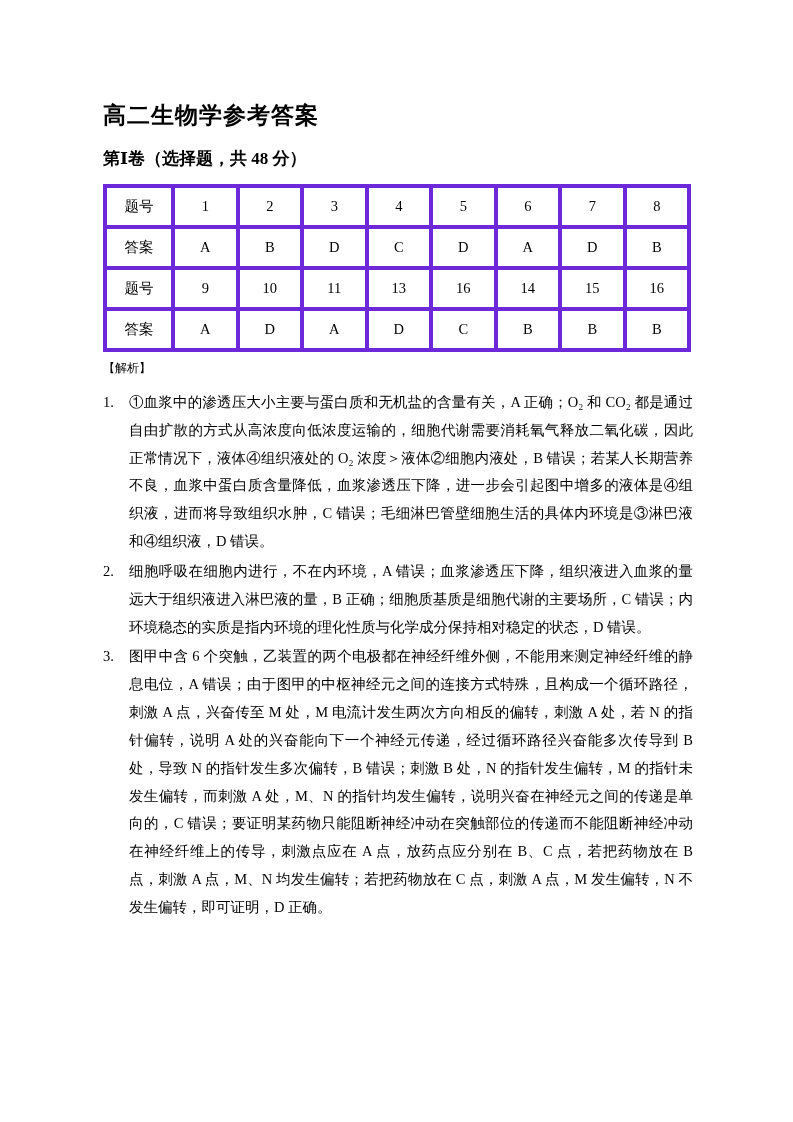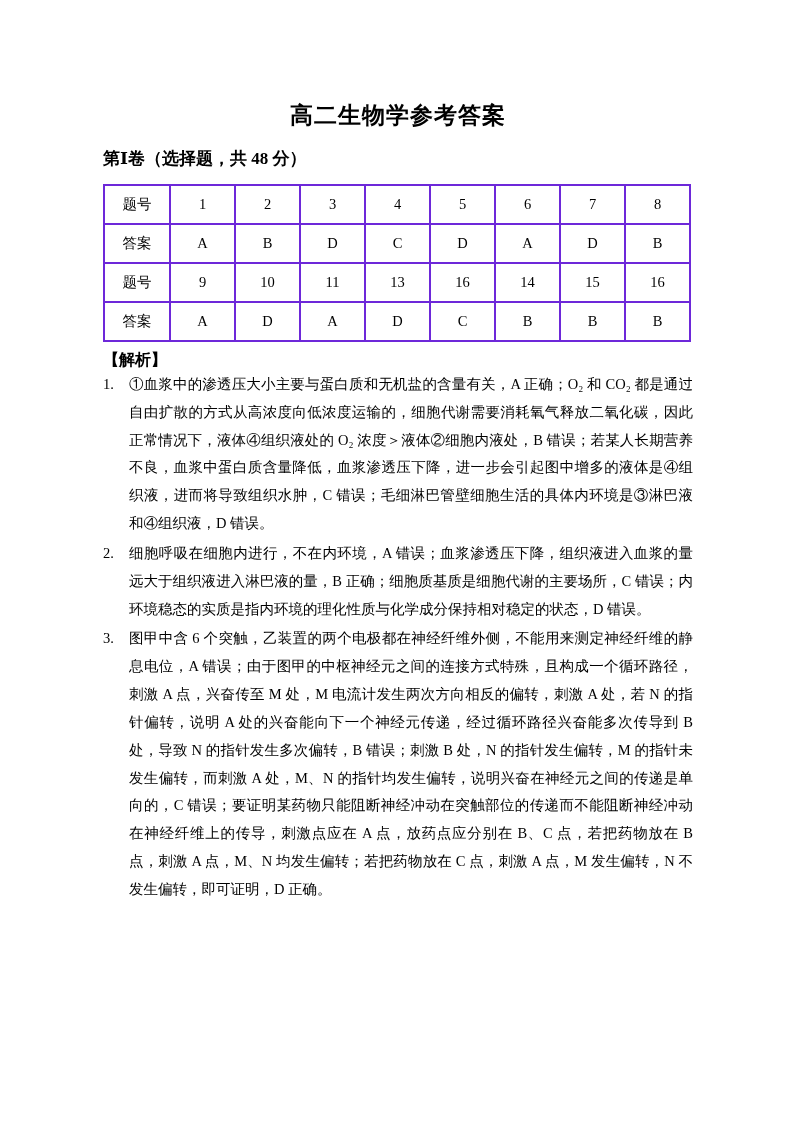--- a/index.html
+++ b/index.html
@@ -23,21 +23,20 @@
     padding: 0;
     box-sizing: border-box;
   }
   .content {
     position: absolute;
     left: 103px;
     top: 100px;
     width: 590px;
   }
   .doc-title {
-    text-align: center;
     font-size: 23px;
     font-weight: bold;
     letter-spacing: 1px;
     margin: 0 0 16px 0;
     font-family: "Liberation Serif", "DejaVu Serif", serif;
   }
   .section-title {
     text-align: left;
     font-size: 17px;
     font-weight: bold;
@@ -52,33 +51,33 @@
   .q-intro .bold {
     font-weight: bold;
   }
   table.ans-table {
     border-collapse: collapse;
     width: 588px;
     margin: 6px 0 8px 0;
     table-layout: fixed;
   }
   table.ans-table td {
-    border: 2px solid #6d28d9;
+    border: 4px solid #6d28d9;
     height: 35px;
     text-align: center;
     vertical-align: middle;
     font-size: 14.5px;
   }
   table.ans-table td.hdr {
     width: 62px;
   }
   .analysis-head {
-    font-size: 16px;
-    font-weight: bold;
-    margin: 8px 0 0 0;
+    font-size: 12px;
+    font-weight: normal;
+    margin: 8px 0 12px 0;
   }
   .item {
     display: flex;
     font-size: 14.5px;
     line-height: 1.92;
     margin-bottom: 2px;
     text-align: justify;
   }
   .item .num {
     width: 26px;

